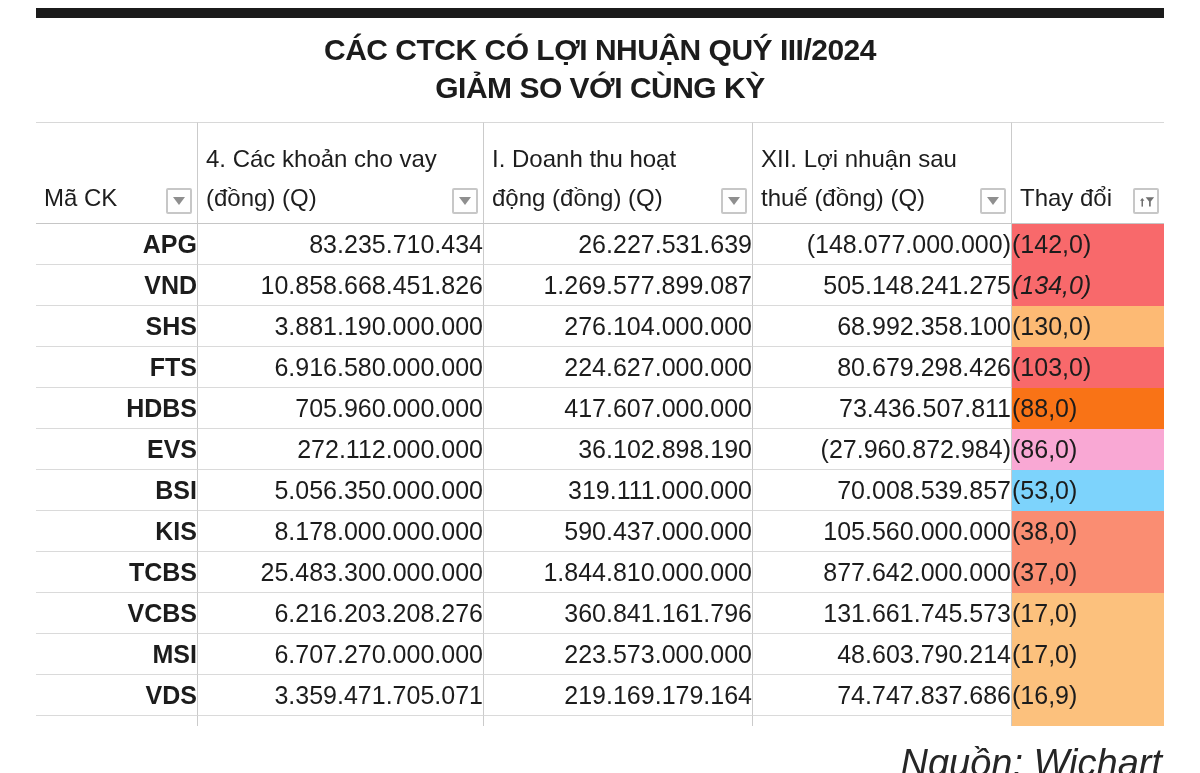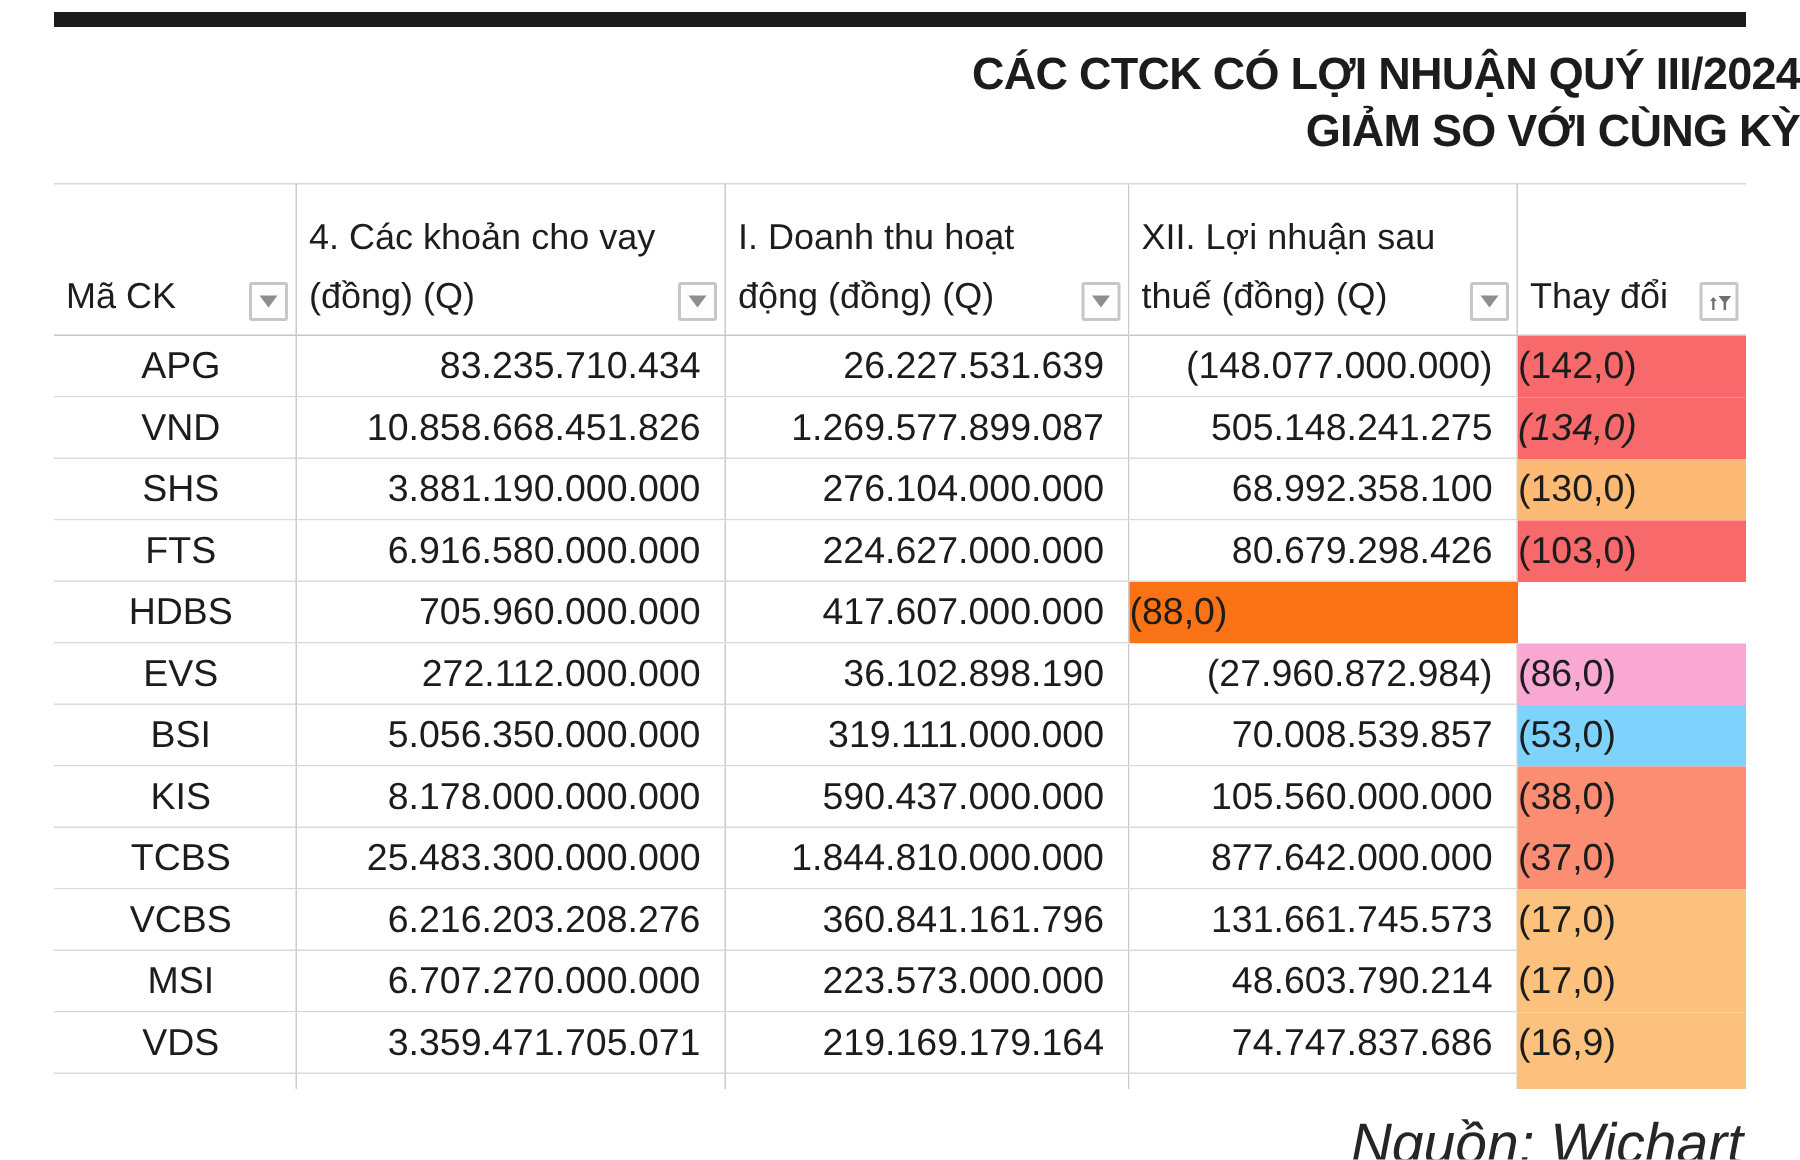--- a/index.html
+++ b/index.html
@@ -2,21 +2,21 @@
 <html><head>
 <meta charset="utf-8">
 <style>
   html,body{margin:0;padding:0;}
   body{
     width:1200px;height:773px;background:#ffffff;overflow:hidden;
     font-family:"Liberation Sans", sans-serif;color:#1c1c1c;
   }
   .top-rule{margin:8px 36px 0 36px;height:10px;background:#1b1b1b;}
   .title{
-    margin-top:13px;text-align:right;font-weight:bold;
+    margin-top:13px;text-align:center;font-weight:bold;
     font-size:30px;line-height:38px;color:#1c1c1c;letter-spacing:-0.5px;
   }
   .tablewrap{margin:15px 36px 0 36px;width:1128px;}
   .row{display:grid;grid-template-columns:162px 286px 269px 259px 152px;}
   .th,.td{box-sizing:border-box;position:relative;background:#fff;}
   .th{
     height:102px;border-right:1px solid #cbcbcb;border-bottom:1px solid #c6c6c6;
     border-top:1px solid #d8d8d8;font-size:24px;color:#1d1d1d;
   }
   .th-change{border-right:none;}
@@ -25,22 +25,22 @@
     position:absolute;right:5px;bottom:9px;width:26px;height:26px;
     box-sizing:border-box;background:#fefefe;border:2px solid #c7c7c7;border-radius:2px;
     display:flex;align-items:center;justify-content:center;cursor:pointer;
   }
   .tri-down{width:0;height:0;border-left:6px solid transparent;border-right:6px solid transparent;border-top:8px solid #8e8e8e;}
   .td{
     height:41px;line-height:40px;font-size:25px;
     border-right:1px solid #cbcbcb;border-bottom:1px solid #dadada;
     white-space:nowrap;overflow:hidden;
   }
-  .td-code{text-align:center;padding-left:8px;}
-  .td-num{text-align:right;padding-right:16px;}
+  .td-code{text-align:right;padding-left:8px;font-weight:bold;}
+  .td-num{text-align:right;}
   .td-change{border-right:none;border-bottom:1px solid transparent;text-align:left;padding-right:16px;}
   .sliver .td{height:10px;border-bottom:none;line-height:10px;}
   .source{
     margin:16px 38px 0 0;text-align:right;font-style:italic;
     font-size:38px;color:#262626;
   }
 </style>
 </head>
 <body>
 
@@ -114,20 +114,21 @@
         <div class="td td-code">FTS</div>
         <div class="td td-num">6.916.580.000.000</div>
         <div class="td td-num">224.627.000.000</div>
         <div class="td td-num">80.679.298.426</div>
         <div class="td td-change" style="background: rgb(248, 105, 107);">(103,0)</div>
       </div>
       <div class="row">
         <div class="td td-code">HDBS</div>
         <div class="td td-num">705.960.000.000</div>
         <div class="td td-num">417.607.000.000</div>
+        <div class="td td-num">73.436.507.811</div>
         <div class="td td-change" style="background: #f97316;">(88,0)</div>
       </div>
       <div class="row">
         <div class="td td-code">EVS</div>
         <div class="td td-num">272.112.000.000</div>
         <div class="td td-num">36.102.898.190</div>
         <div class="td td-num">(27.960.872.984)</div>
         <div class="td td-change" style="background: #f9a8d4;">(86,0)</div>
       </div>
       <div class="row">

